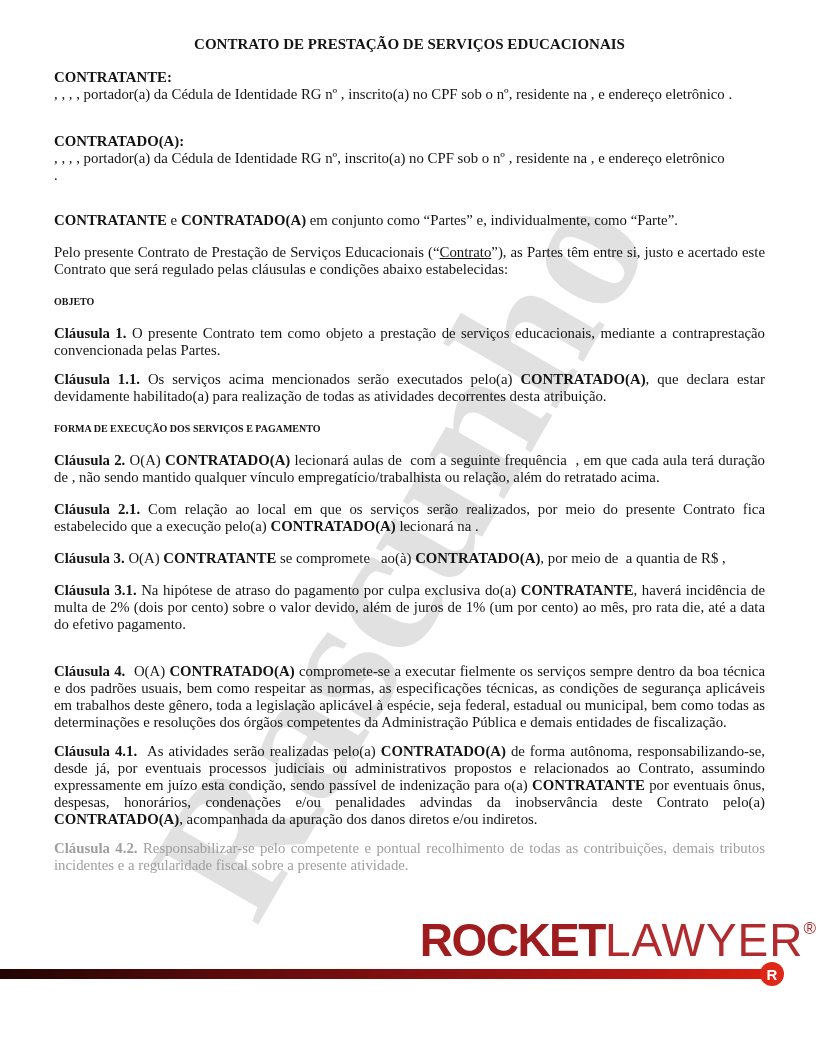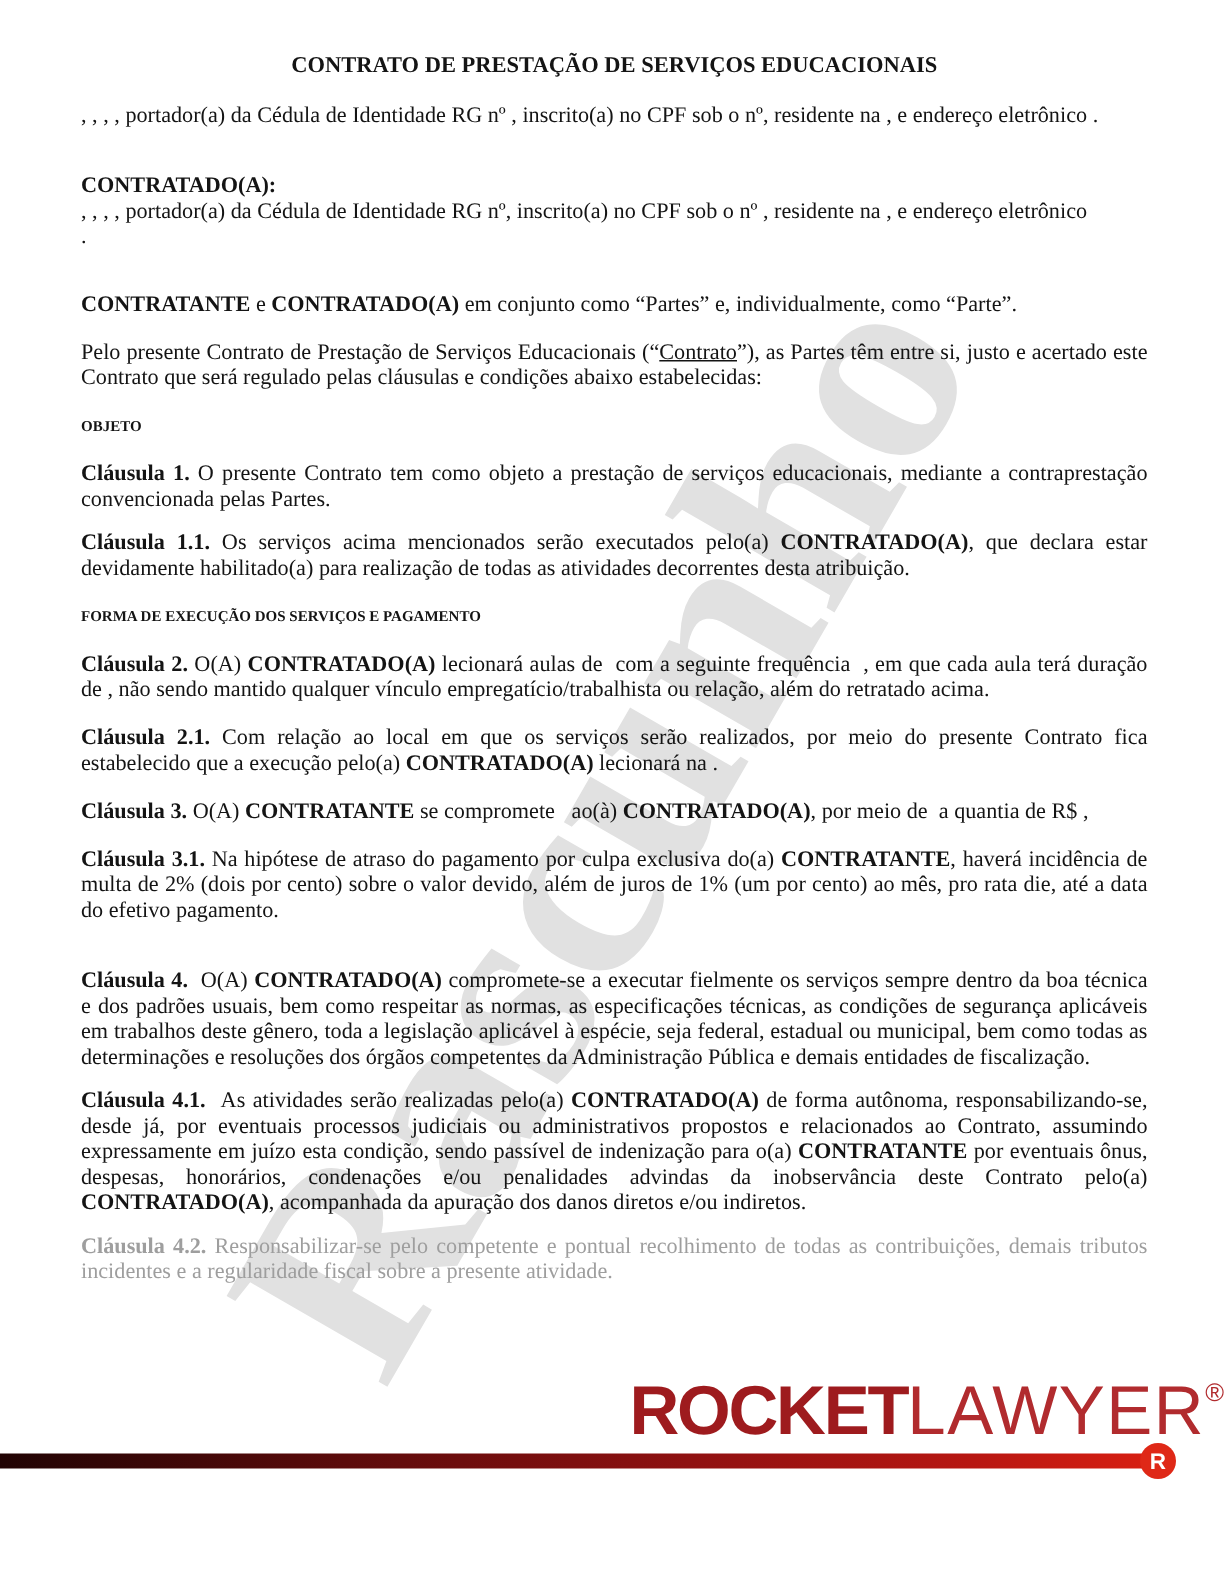--- a/index.html
+++ b/index.html
@@ -121,20 +121,21 @@
 <body>
 
 <div class="page">
 
   <div class="watermark">Rascunho</div>
 
   <div class="doc">
 
     <div class="doc-title">CONTRATO DE PRESTAÇÃO DE SERVIÇOS EDUCACIONAIS</div>
 
+    <div class="party-label tight">CONTRATANTE:</div>
     <p class="para sp-xl">, , , , portador(a) da Cédula de Identidade RG nº , inscrito(a) no CPF sob o nº, residente na , e endereço eletrônico .</p>
 
     <div class="party-label tight">CONTRATADO(A):</div>
     <p class="para tight">, , , , portador(a) da Cédula de Identidade RG nº, inscrito(a) no CPF sob o nº , residente na , e endereço eletrônico</p>
     <p class="para sp-lg">.</p>
 
     <p class="para"><span class="run-b">CONTRATANTE</span><span> e </span><span class="run-b">CONTRATADO(A)</span><span> em conjunto como “Partes” e, individualmente, como “Parte”.</span></p>
 
     <p class="para"><span>Pelo presente Contrato de Prestação de Serviços Educacionais (“</span><span class="run-u">Contrato</span><span>”), as Partes têm entre si, justo e acertado este Contrato que será regulado pelas cláusulas e condições abaixo estabelecidas:</span></p>
 

